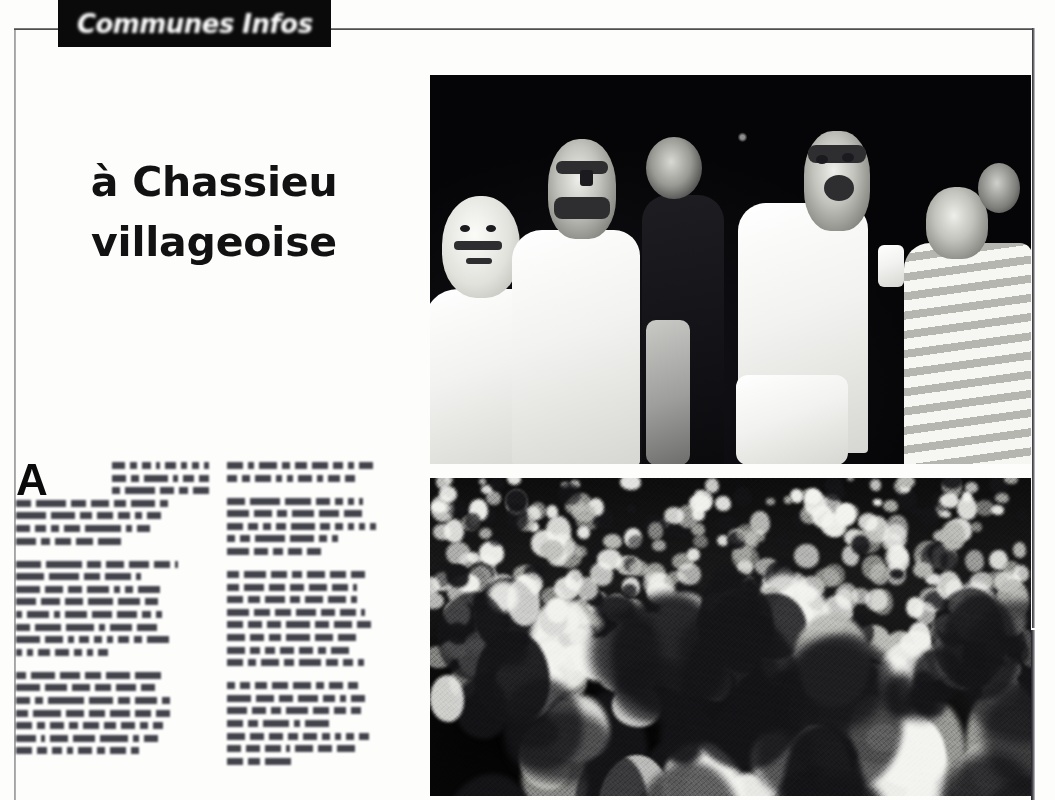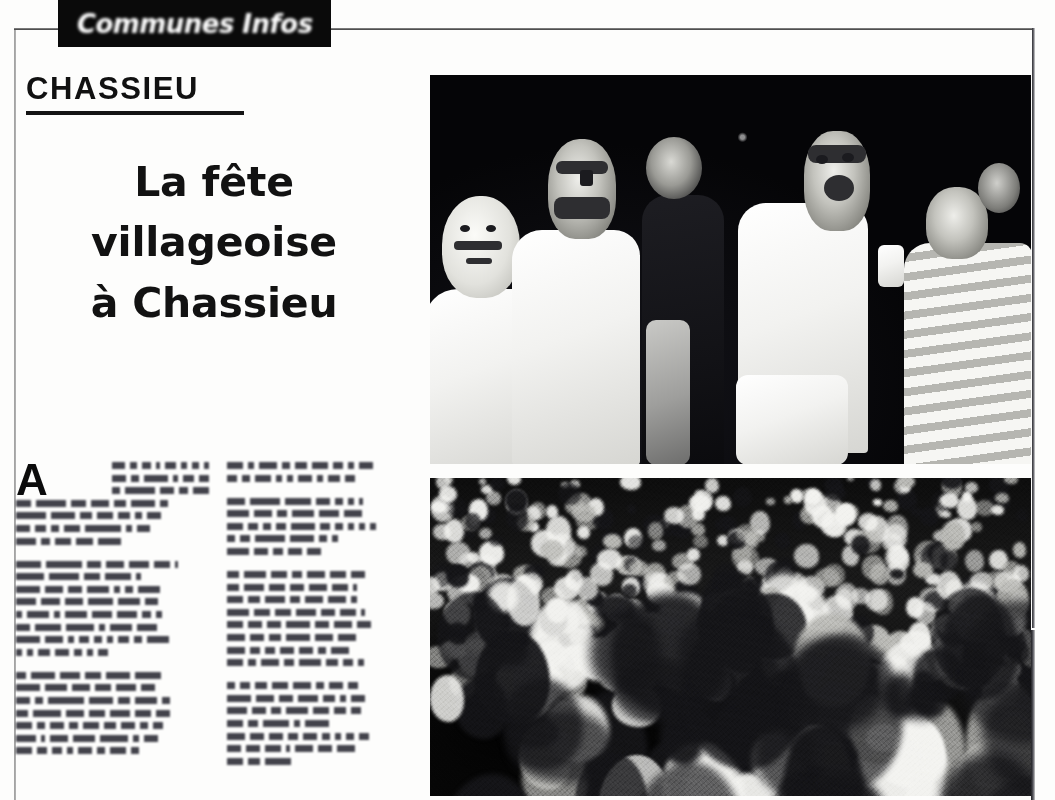--- a/index.html
+++ b/index.html
@@ -239,29 +239,24 @@
 
   <div class="rule-top"></div>
   <div class="rule-left"></div>
   <div class="rule-right"></div>
   <div class="rule-right-lower"></div>
 
   <div class="masthead">
     <span class="masthead-text">Communes Infos</span>
   </div>
 
-  <div class="kicker-wrap">
-    <div class="kicker">CHASSIEU</div>
-    <div class="kicker-rule"></div>
-  </div>
 
   <h1 class="headline">
-    <span class="hl-line">La fête</span>
+    <span class="hl-line">à Chassieu</span>
     <span class="hl-line">villageoise</span>
-    <span class="hl-line">à Chassieu</span>
   </h1>
 
   <div class="article" id="article-body">
       <div class="col">
         <div class="para">
           <span class="dropcap">A</span>
           <div class="tline indent">
             <span class="w" style="width: 26px;"></span>
             <span class="w" style="width: 14px;"></span>
             <span class="w" style="width: 18px;"></span>

